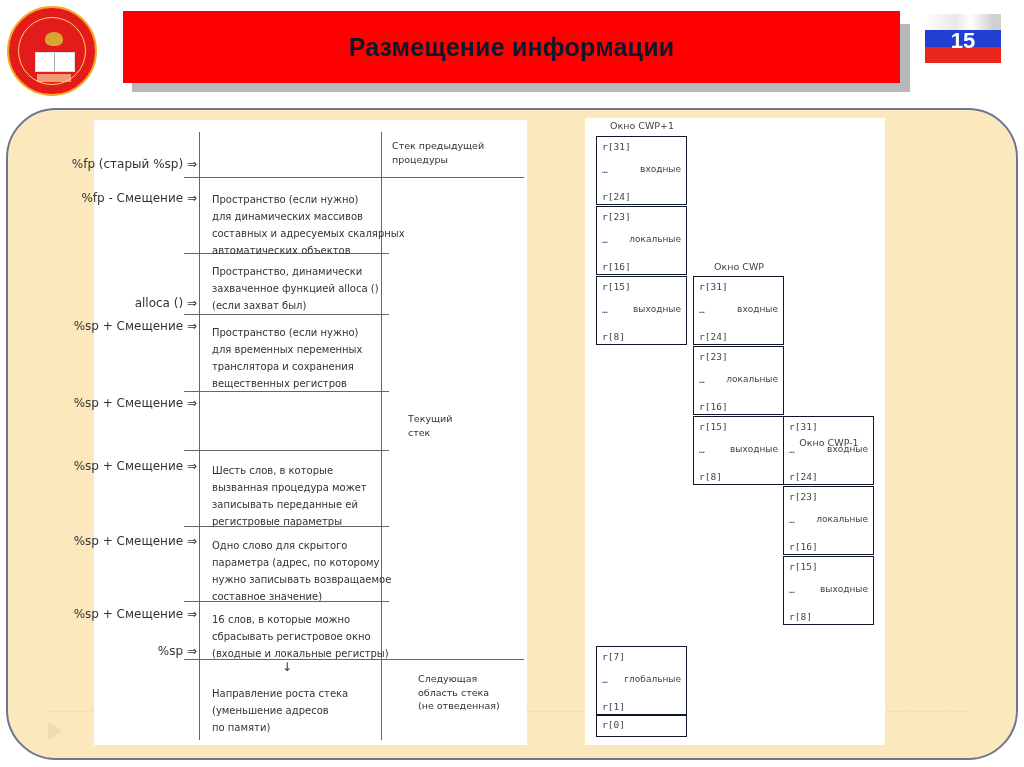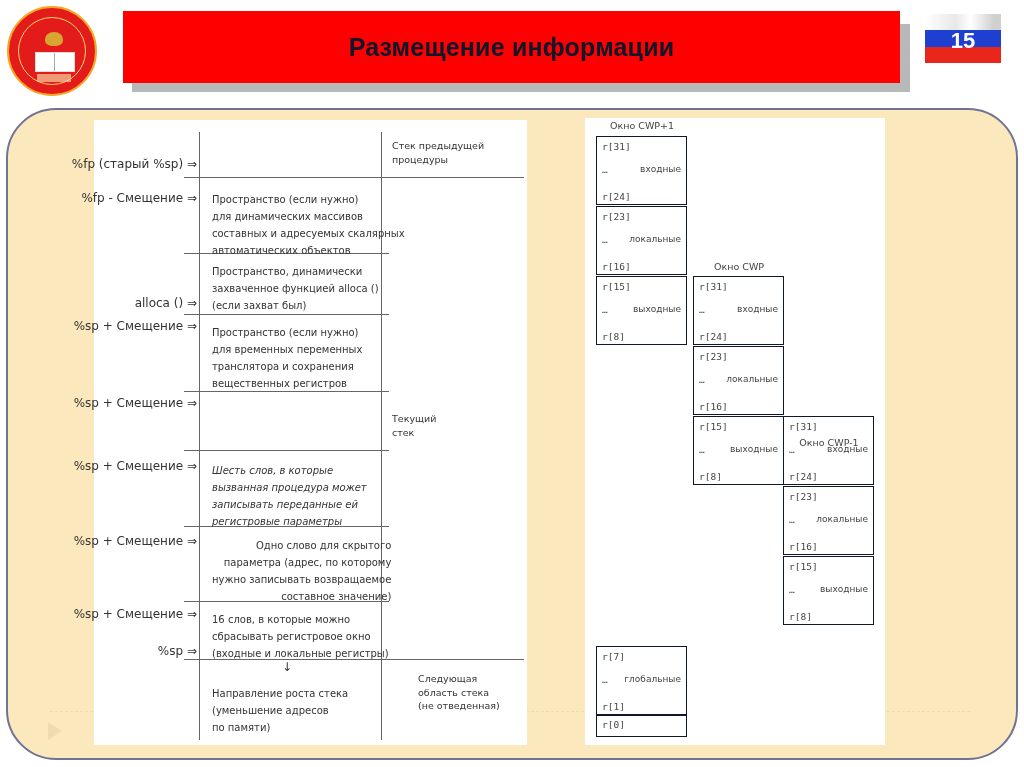--- a/index.html
+++ b/index.html
@@ -103,39 +103,39 @@
 для динамических массивов
 составных и адресуемых скалярных
 автоматических объектов</div>
   <div class="cell" style="top:143px;">Пространство, динамически
 захваченное функцией alloca ()
 (если захват был)</div>
   <div class="cell" style="top:204px;">Пространство (если нужно)
 для временных переменных
 транслятора и сохранения
 вещественных регистров</div>
-  <div class="cell" style="top:342px;font-style:italic;">Шесть слов, в которые
+  <div class="cell" style="top:342px;">Шесть слов, в которые
 вызванная процедура может
 записывать переданные ей
 регистровые параметры</div>
-  <div class="cell" style="top:417px;text-align:right;">Одно слово для скрытого
+  <div class="cell" style="top:417px;">Одно слово для скрытого
 параметра (адрес, по которому
 нужно записывать возвращаемое
 составное значение)</div>
   <div class="cell" style="top:491px;">16 слов, в которые можно
 сбрасывать регистровое окно
 (входные и локальные регистры)</div>
   <div class="down-arrow">↓</div>
   <div class="cell" style="top:565px;">Направление роста стека
 (уменьшение адресов
 по памяти)</div>
 
   <div class="rcell" style="top:19px;">Стек предыдущей
 процедуры</div>
-  <div class="rcell" style="top:292px;">Текущий
+  <div class="rcell" style="top:292px;margin-left:16px;">Текущий
 стек</div>
   <div class="rcell" style="top:552px;margin-left:26px;">Следующая
 область стека
 (не отведенная)</div>
 </div>
 
 <div class="fig-right">
 
   <div class="win-title" style="left:11px; top:2px;">Окно СWP+1</div>
   <div class="box" style="left:11px; top:18px;">

